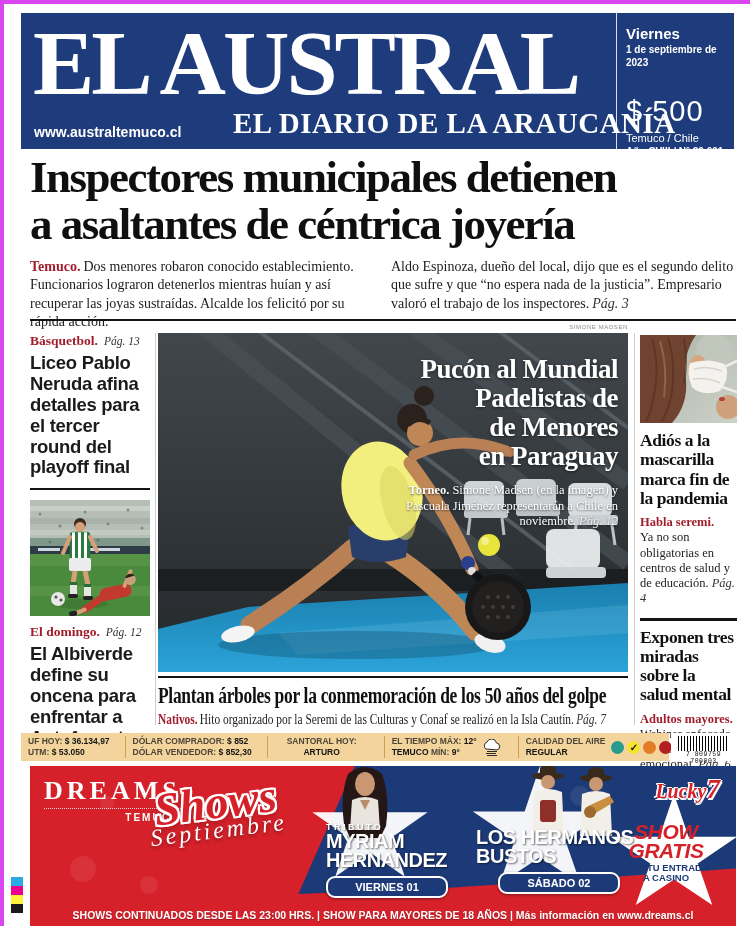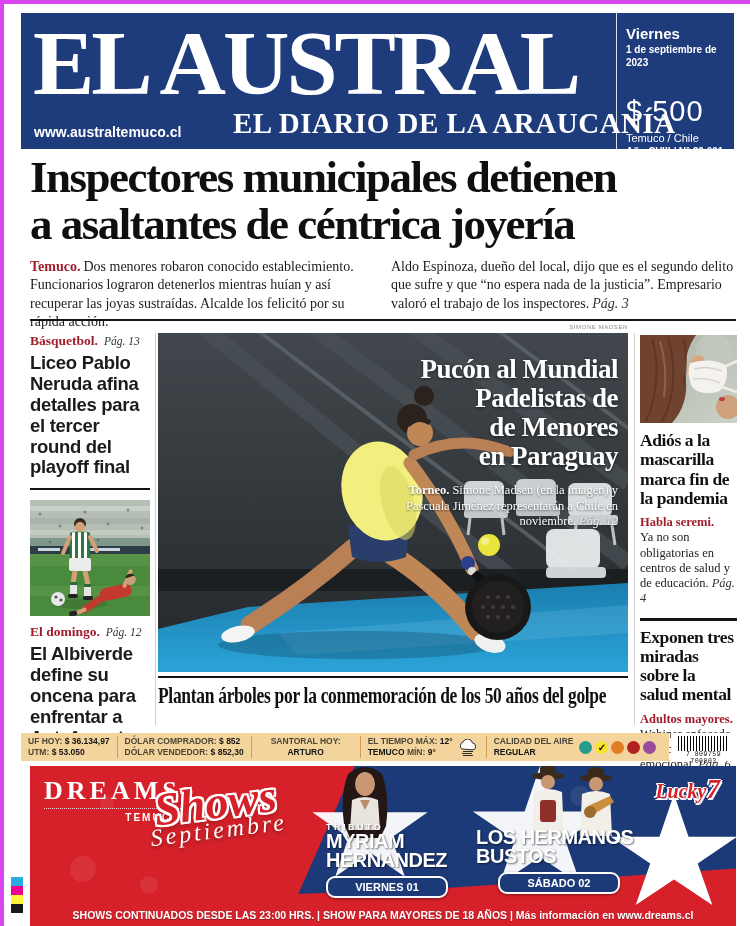--- a/index.html
+++ b/index.html
@@ -60,21 +60,21 @@
 
   
   .bottom-story{left:154px;top:672px;width:470px;}
   .bottom-story .rule2{margin:0 0 5px;}
   .cond{display:inline-block;transform:scaleX(.76);transform-origin:0 50%;white-space:nowrap;}
   .bottom-h{font-weight:bold;font-size:23px;letter-spacing:-.4px;color:#101010;}
   .bottom-t{font-size:15px;color:#1c1c1c;margin-top:2px;}
 
   
   .info-bar{left:17px;top:729px;width:648px;height:28px;background:#f2d49c;display:flex;align-items:center;
-            font-family:"Liberation Sans",sans-serif;box-sizing:border-box;}
+            font-family:"Liberation Sans",sans-serif;box-sizing:border-box;gap:8px;}
   .info-sec{padding:0 7px;border-left:1px solid #cf9d55;font-size:8.5px;font-weight:bold;color:#4d4538;
             line-height:1.3;white-space:nowrap;}
   .info-sec:first-child{border-left:none;}
   .info-sec b{color:#151515;}
   .center-sec{text-align:center;}
   .red-val{color:#c42127;}
   .blue-val{color:#1f9ad6;}
   .tiempo{display:flex;align-items:center;gap:4px;}
   .aq{display:flex;align-items:center;gap:6px;}
   .aq-dots{display:flex;gap:3px;align-items:center;}
@@ -360,20 +360,21 @@
     <div class="h-serif">Adiós a la mascarilla marca fin de la pandemia</div>
     <div class="sidetext"><span class="kicker" style="display:block">Habla seremi.</span><span>Ya no son obligatorias en centros de salud y de educación.</span><i class="pageref">Pág. 4</i></div>
     <div class="rule3"></div>
     <div class="h-serif">Exponen tres miradas sobre la salud mental</div>
     <div class="sidetext"><span class="kicker" style="display:block">Adultos mayores.</span><span>Webinar enfocado en el bienestar emocional.</span><i class="pageref">Pág. 6</i></div>
   </div>
 
   <div class="abs bottom-story">
     <div class="rule2"></div>
     <div class="bottom-h"><span class="cond">Plantan árboles por la conmemoración de los 50 años del golpe</span></div>
+    <div class="bottom-t"><span class="cond"><span class="kicker">Nativos.</span><span>Hito organizado por la Seremi de las Culturas y Conaf se realizó en la Isla Cautín.</span><i class="pageref">Pág. 7</i></span></div>
   </div>
 
   <div class="abs info-bar">
     <div class="info-sec">
       <div><span>UF HOY:</span> <b>$ 36.134,97</b></div>
       <div><span>UTM:</span> <b>$ 53.050</b></div>
     </div>
     <div class="info-sec">
       <div><span>DÓLAR COMPRADOR:</span> <b>$ 852</b></div>
       <div><span>DÓLAR VENDEDOR:</span> <b>$ 852,30</b></div>
@@ -479,20 +480,30 @@
     <div class="abs act act-bustos">
       <div class="act-name">
         <div>LOS HERMANOS</div>
         <div>BUSTOS</div>
       </div>
       <div class="date-btn">SÁBADO 02</div>
     </div>
 
     <div class="abs lucky"><span>Lucky</span><span class="seven">7</span></div>
 
+    <div class="abs promo">
+      <div class="promo-main">
+        <div>SHOW</div>
+        <div>GRATIS</div>
+      </div>
+      <div class="promo-sub">
+        <div>CON TU ENTRADA</div>
+        <div>A CASINO</div>
+      </div>
+    </div>
 
     <div class="ad-footer">SHOWS CONTINUADOS DESDE LAS 23:00 HRS. | SHOW PARA MAYORES DE 18 AÑOS | Más información en www.dreams.cl</div>
   </div>
 
   <div class="abs cmyk">
     <div style="background:#29abe2"></div>
     <div style="background:#ec008c"></div>
     <div style="background:#fff33b"></div>
     <div style="background:#1a1a1a"></div>
   </div>

